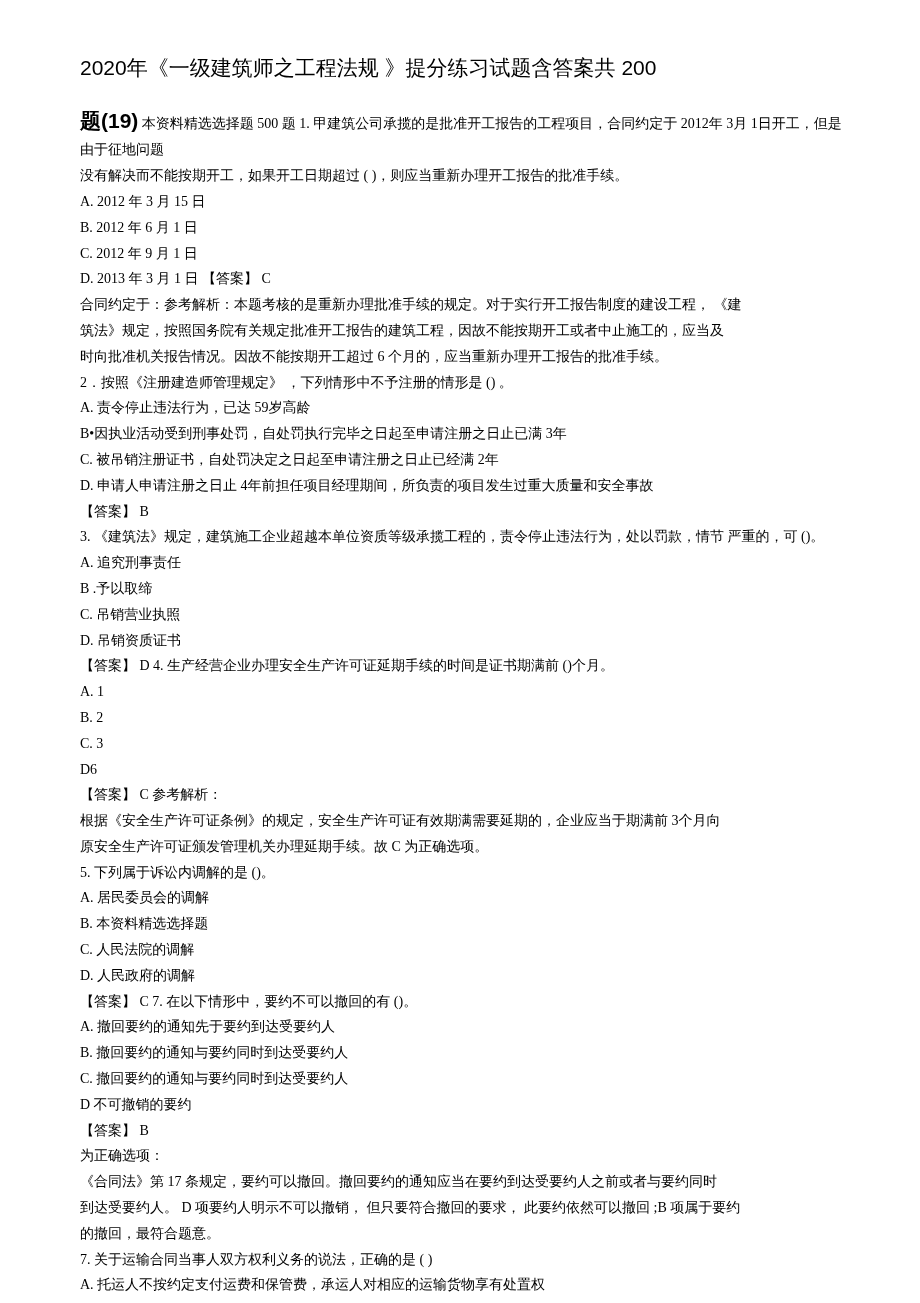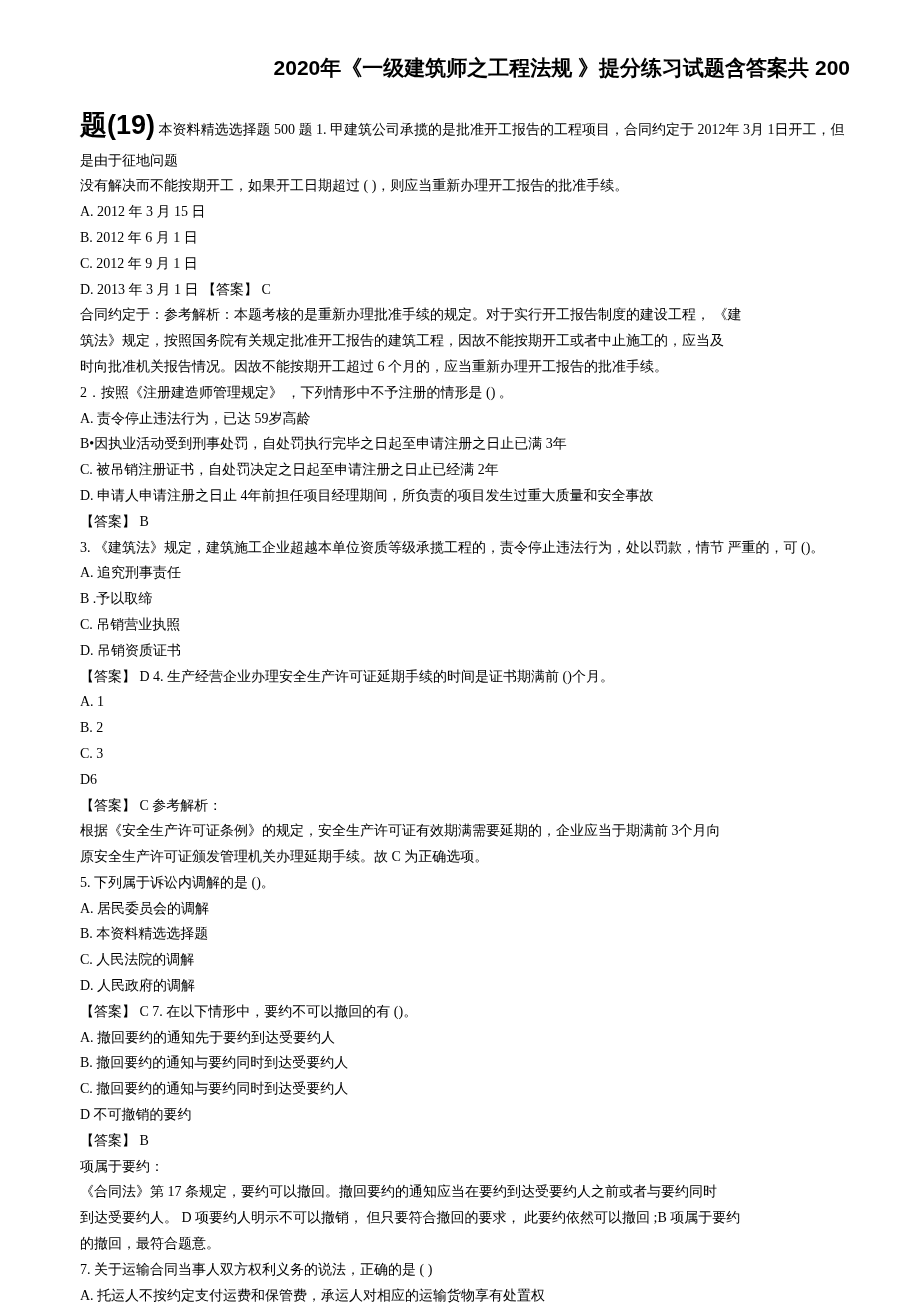--- a/index.html
+++ b/index.html
@@ -8,30 +8,30 @@
     line-height: 1.7;
     color: #000;
     background: #fff;
     margin: 0;
     padding: 50px 70px 50px 80px;
     width: 920px;
     box-sizing: border-box;
   }
   .title {
     font-size: 21px;
-    font-weight: bold;
+    font-weight: normal;
     font-family: "Microsoft YaHei", "SimHei", sans-serif;
-    text-align: right;
+    text-align: left;
     margin-bottom: 17px;
   }
   .subtitle-line {
     margin-top: 2px;
   }
   .subtitle-part {
-    font-size: 27px;
+    font-size: 21px;
     font-weight: bold;
     font-family: "Microsoft YaHei", "SimHei", sans-serif;
   }
   .intro {
     font-size: 14px;
   }
   p {
     margin: 2px 0;
   }
 </style>
@@ -73,18 +73,18 @@
 <p>A. 居民委员会的调解</p>
 <p>B. 本资料精选选择题</p>
 <p>C. 人民法院的调解</p>
 <p>D. 人民政府的调解</p>
 <p>【答案】 C 7.  在以下情形中，要约不可以撤回的有   ()。</p>
 <p>A. 撤回要约的通知先于要约到达受要约人</p>
 <p>B. 撤回要约的通知与要约同时到达受要约人</p>
 <p>C. 撤回要约的通知与要约同时到达受要约人</p>
 <p>D 不可撤销的要约</p>
 <p>【答案】 B</p>
-<p>项属于要约：</p>
+<p>为正确选项：</p>
 <p>《合同法》第 17 条规定，要约可以撤回。撤回要约的通知应当在要约到达受要约人之前或者与要约同时</p>
 <p>到达受要约人。  D 项要约人明示不可以撤销，  但只要符合撤回的要求，  此要约依然可以撤回 ;B 项属于要约</p>
 <p>的撤回，最符合题意。</p>
 <p>7. 关于运输合同当事人双方权利义务的说法，正确的是       ( )</p>
 <p>A. 托运人不按约定支付运费和保管费，承运人对相应的运输货物享有处置权</p>
 
 </body></html>

